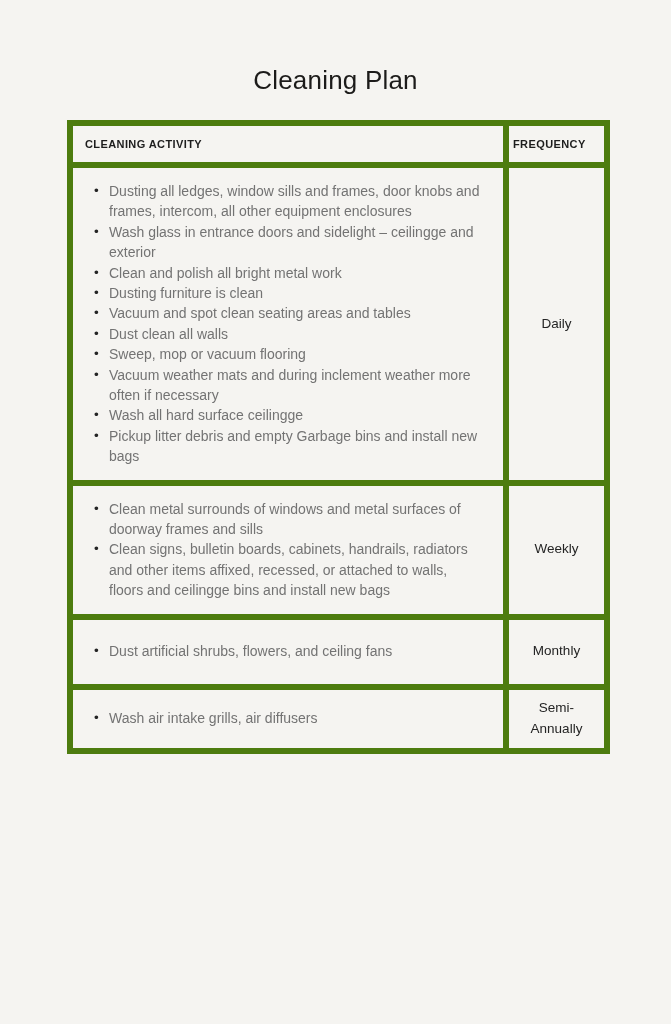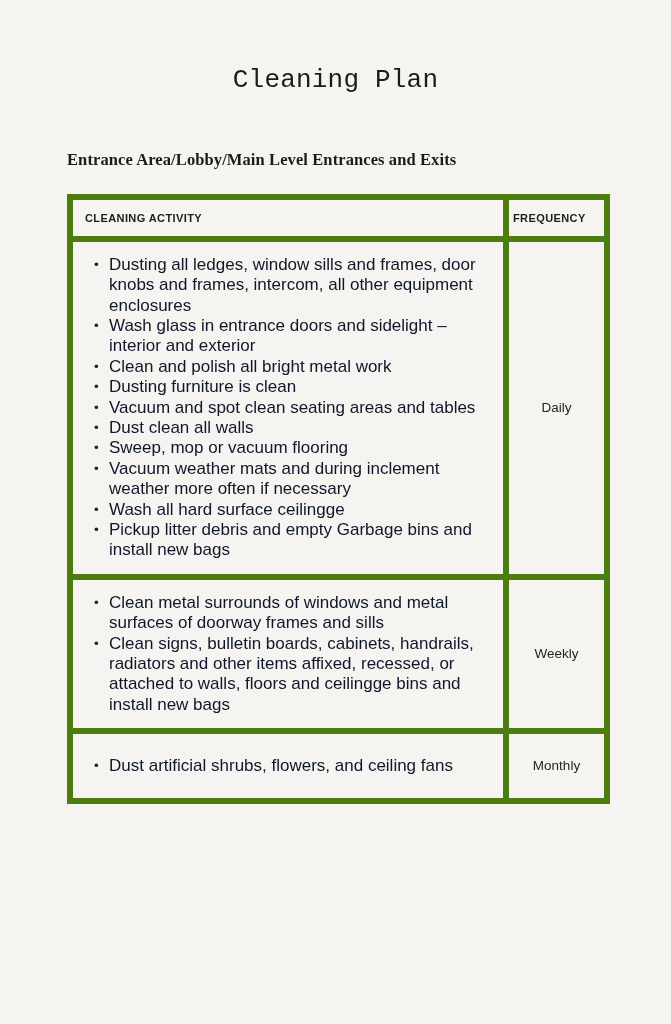--- a/index.html
+++ b/index.html
@@ -19,21 +19,21 @@
 
   .page {
     width: 671px;
     height: 1024px;
     padding: 0 67px;
   }
 
   .doc-title {
     margin-top: 66px;
     text-align: center;
-    font-family: Liberation Mono, monospace;
+    font-family: Liberation Sans, sans-serif;
     font-weight: 400;
     font-size: 26px;
     line-height: 1.15;
     letter-spacing: 0.2px;
     color: #1c1b1a;
   }
 
   .section-heading {
     margin-top: 54px;
     font-family: "Liberation Serif", serif;
@@ -93,23 +93,23 @@
     color: #242424;
   }
 
   .activity-list {
     list-style: none;
   }
 
   .activity-list li {
     position: relative;
     padding-left: 24px;
-    font-size: 17px;
+    font-size: 14px;
     line-height: 20.4px;
-    color: #0f172a;
+    color: #737373;
   }
 
   .activity-list li::before {
     content: "•";
     position: absolute;
     left: 9px;
     top: 0;
     font-size: 13.5px;
     color: #242424;
   }
@@ -120,35 +120,34 @@
   .cleaning-table tbody tr:nth-child(3) td { height: 70px; }
   .cleaning-table tbody tr:nth-child(4) td { height: 64px; }
 </style>
 </head>
 <body>
 
 <div class="page">
 
   <h1 class="doc-title">Cleaning Plan</h1>
 
-  <h2 class="section-heading">Entrance Area/Lobby/Main Level Entrances and Exits</h2>
 
   <table class="cleaning-table">
     <thead>
       <tr>
         <th class="col-activity">CLEANING ACTIVITY</th>
         <th class="col-frequency">FREQUENCY</th>
       </tr>
     </thead>
     <tbody id="table-body">
   <tr>
     <td class="activity-cell">
       <ul class="activity-list">
               <li>Dusting all ledges, window sills and frames, door knobs and frames, intercom, all other equipment enclosures</li>
-              <li>Wash glass in entrance doors and sidelight – interior and exterior</li>
+              <li>Wash glass in entrance doors and sidelight – ceilingge and exterior</li>
               <li>Clean and polish all bright metal work</li>
               <li>Dusting furniture is clean</li>
               <li>Vacuum and spot clean seating areas and tables</li>
               <li>Dust clean all walls</li>
               <li>Sweep, mop or vacuum flooring</li>
               <li>Vacuum weather mats and during inclement weather more often if necessary</li>
               <li>Wash all hard surface ceilingge</li>
               <li>Pickup litter debris and empty Garbage bins and install new bags</li>
             </ul>
     </td>
@@ -167,16 +166,24 @@
 
   <tr>
     <td class="activity-cell">
       <ul class="activity-list">
               <li>Dust artificial shrubs, flowers, and ceiling fans</li>
             </ul>
     </td>
     <td class="frequency-cell">Monthly</td>
   </tr>
 
+  <tr>
+    <td class="activity-cell">
+      <ul class="activity-list">
+              <li>Wash air intake grills, air diffusers</li>
+            </ul>
+    </td>
+    <td class="frequency-cell">Semi-Annually</td>
+  </tr>
 </tbody>
   </table>
 
 </div>
 
 </body></html>

